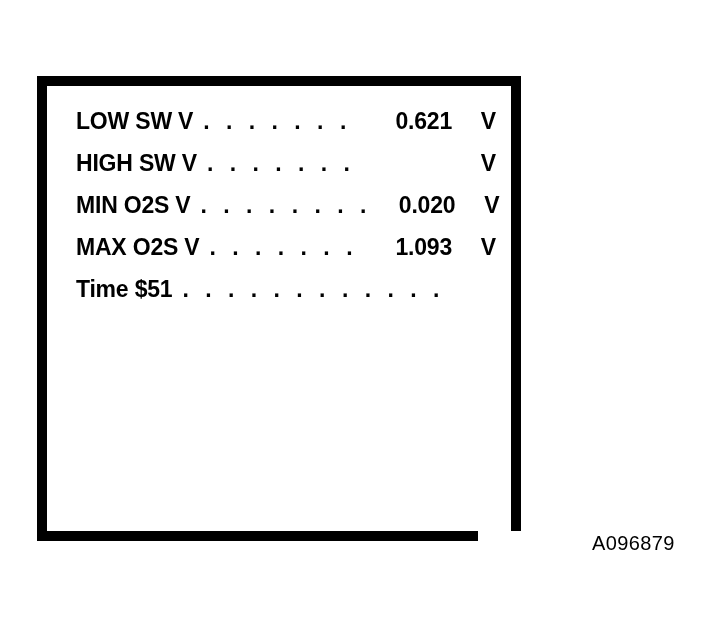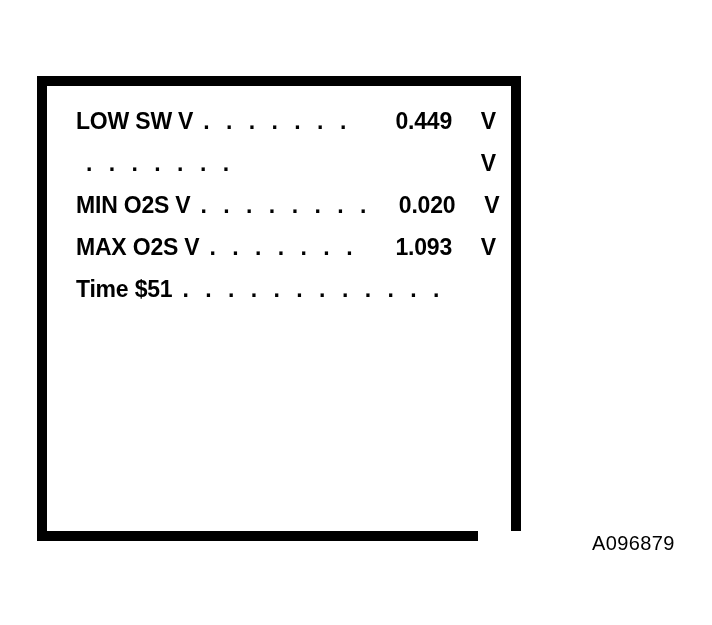--- a/index.html
+++ b/index.html
@@ -98,25 +98,26 @@
   <div class="frame-bar" id="frame-left"></div>
   <div class="frame-bar" id="frame-right"></div>
   <div class="frame-bar" id="frame-bottom"></div>
 
   <div id="readout">
 
     <div class="readout-row">
       <span class="row-label">LOW SW V</span>
       <span class="row-dots">. . . . . . .</span>
       <span class="row-spacer"></span>
-      <span class="row-value">0.449</span>
+      <span class="row-value">0.621</span>
       <span class="row-unit">V</span>
     </div>
 
     <div class="readout-row">
+      <span class="row-label">HIGH SW V</span>
       <span class="row-dots">. . . . . . .</span>
       <span class="row-spacer"></span>
       <span class="row-unit">V</span>
     </div>
 
     <div class="readout-row">
       <span class="row-label">MIN O2S V</span>
       <span class="row-dots">. . . . . . . .</span>
       <span class="row-spacer"></span>
       <span class="row-value">0.020</span>

